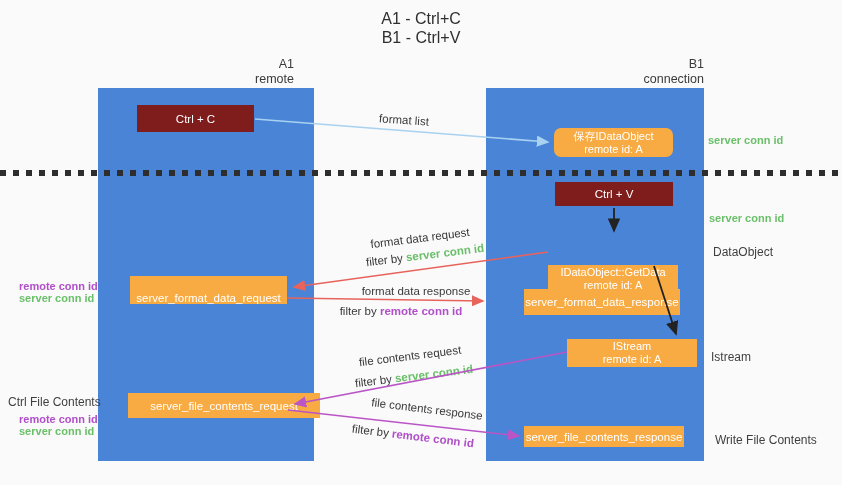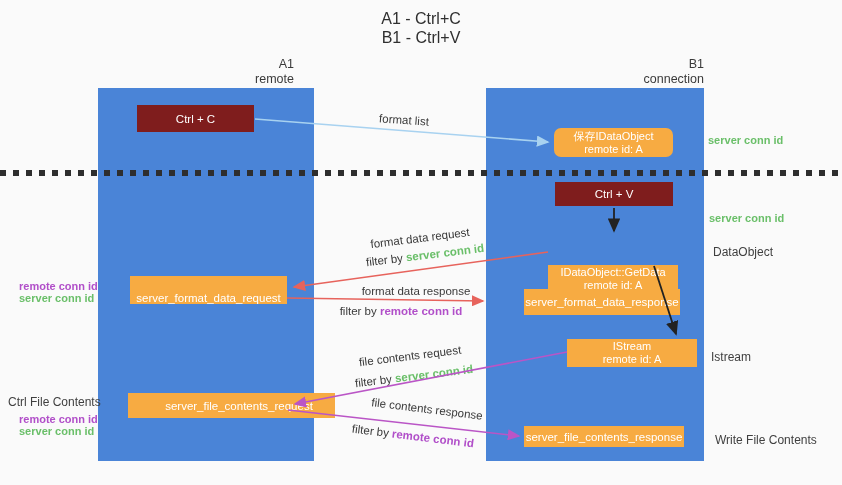--- a/index.html
+++ b/index.html
@@ -85,21 +85,21 @@
 
   <div class="node orange single" style="left:488px;top:289px;width:156px;height:26px;margin-left:36px;">
     <span>server_format_data_response</span>
   </div>
 
   <div class="node orange" style="left:567px;top:339px;width:130px;height:28px;">
     <span class="l1">IStream</span>
     <span class="l2">remote id: A</span>
   </div>
 
-  <div class="node orange single" style="left:128px;top:393px;width:192px;height:25px;padding-left:15px;">
+  <div class="node orange single" style="left:128px;top:393px;width:192px;height:25px;">
     <span>server_file_contents_request</span>
   </div>
 
   <div class="node orange single" style="left:524px;top:426px;width:160px;height:21px;">
     <span>server_file_contents_response</span>
   </div>
 
   <div class="flow-label r-small" style="left:404px;top:120px;">format list</div>
 
   <div class="flow-label r-neg" style="left:420px;top:238px;">format data request</div>

